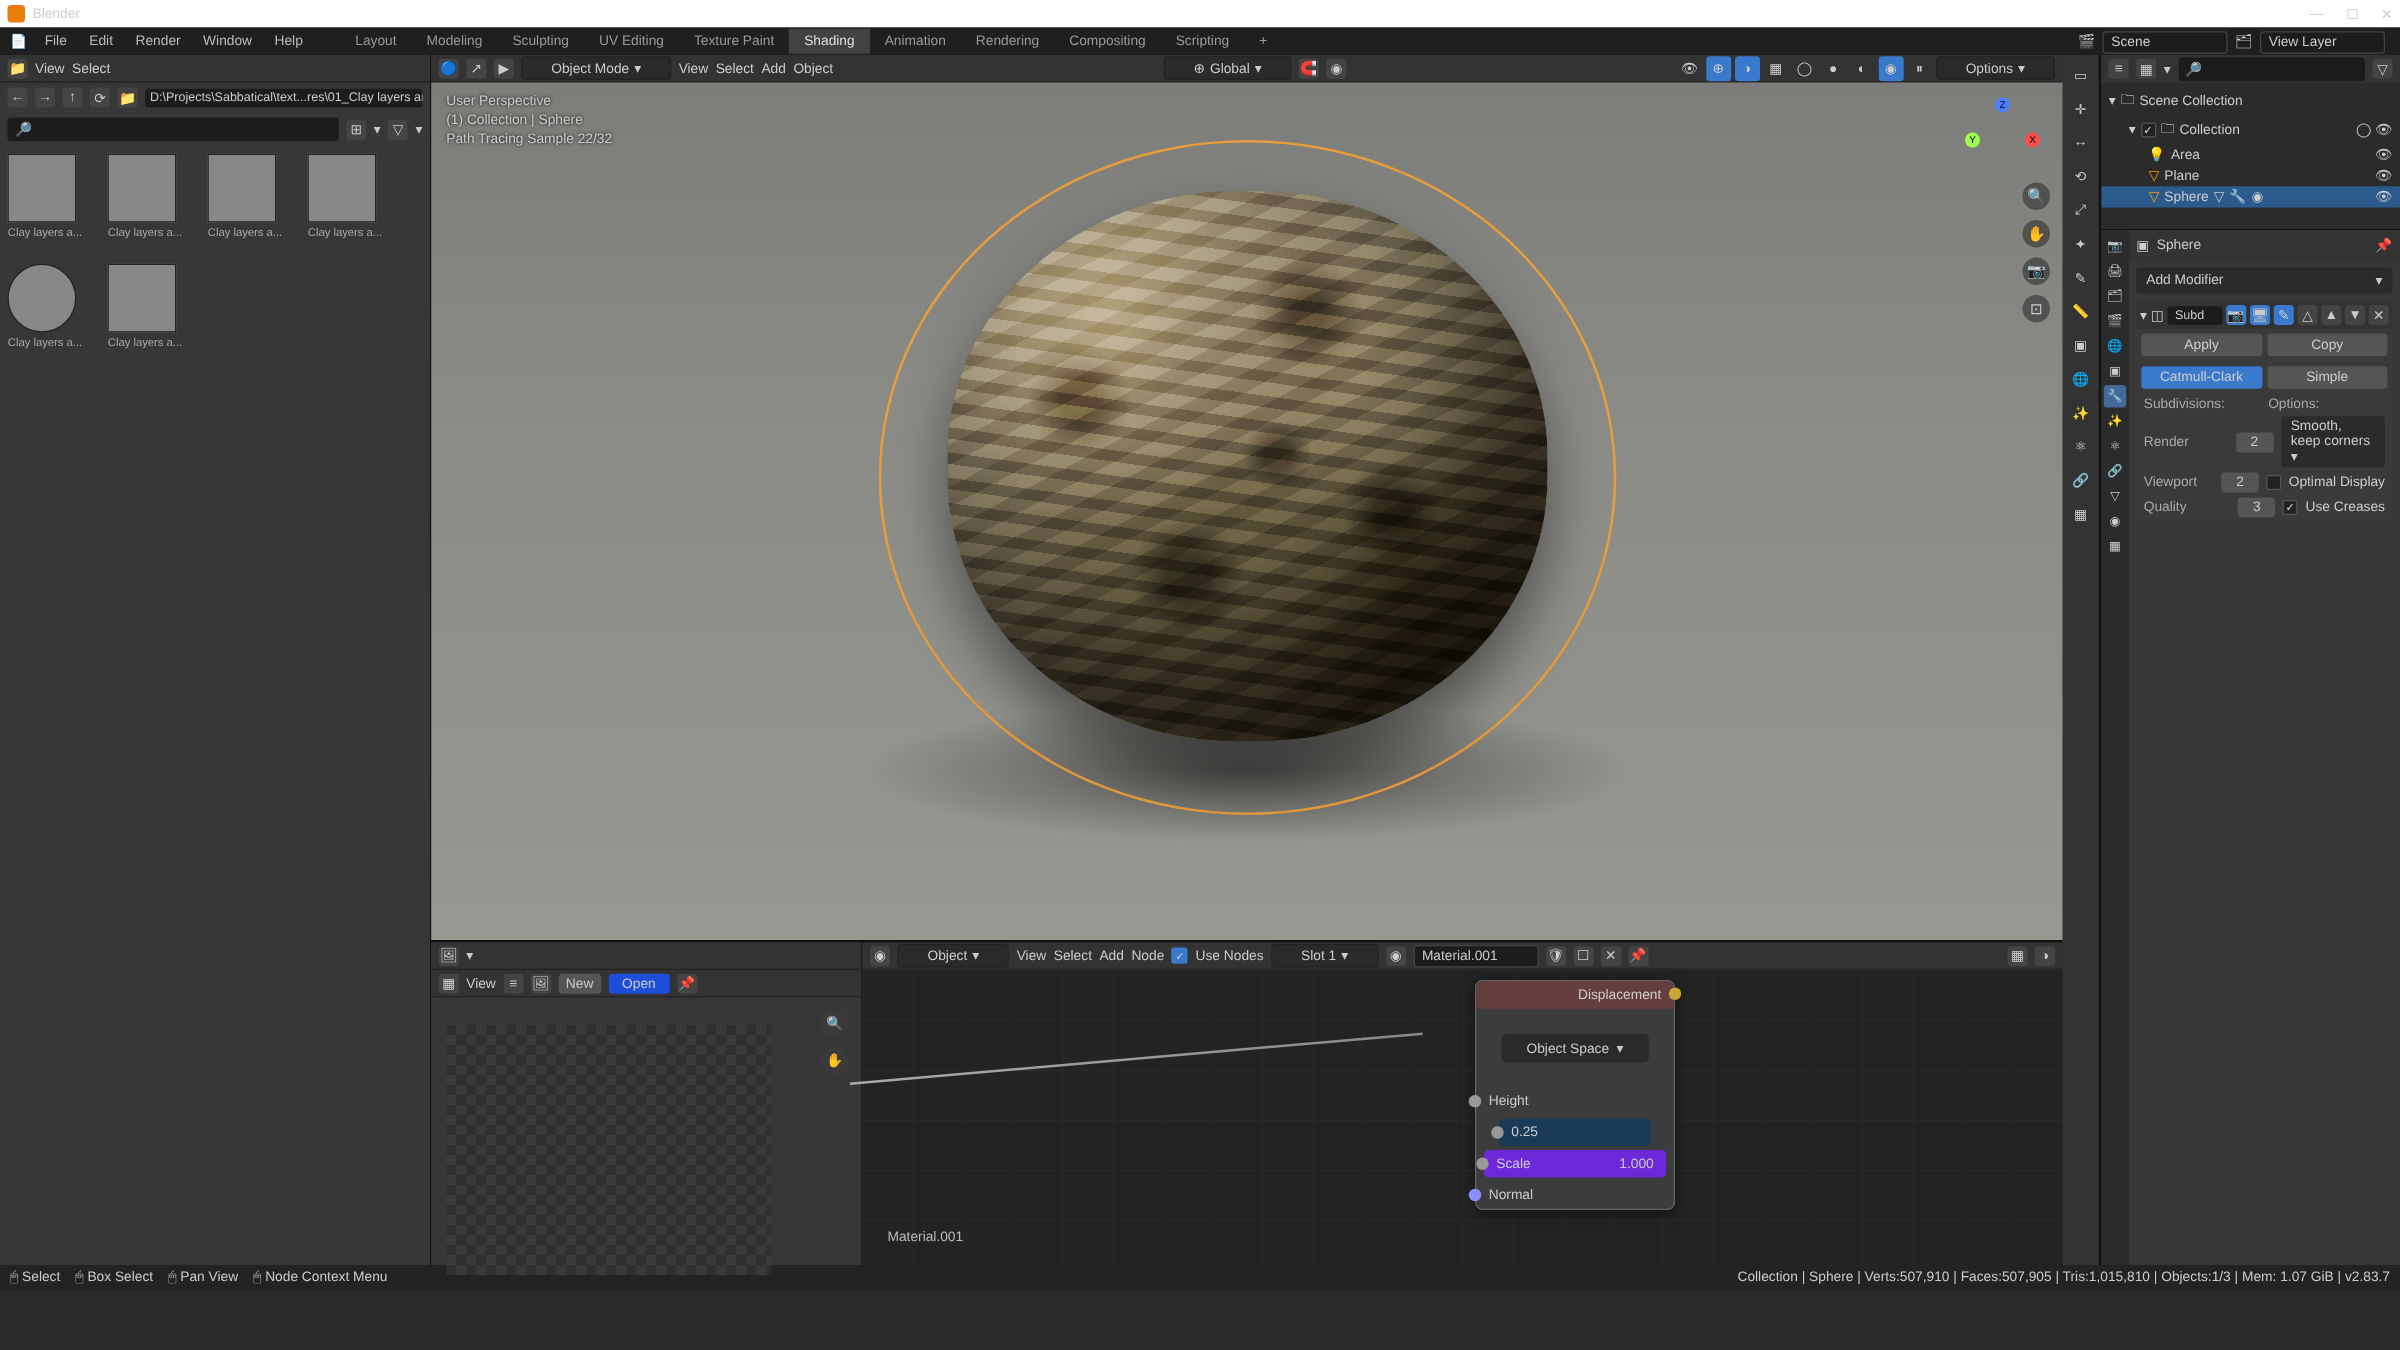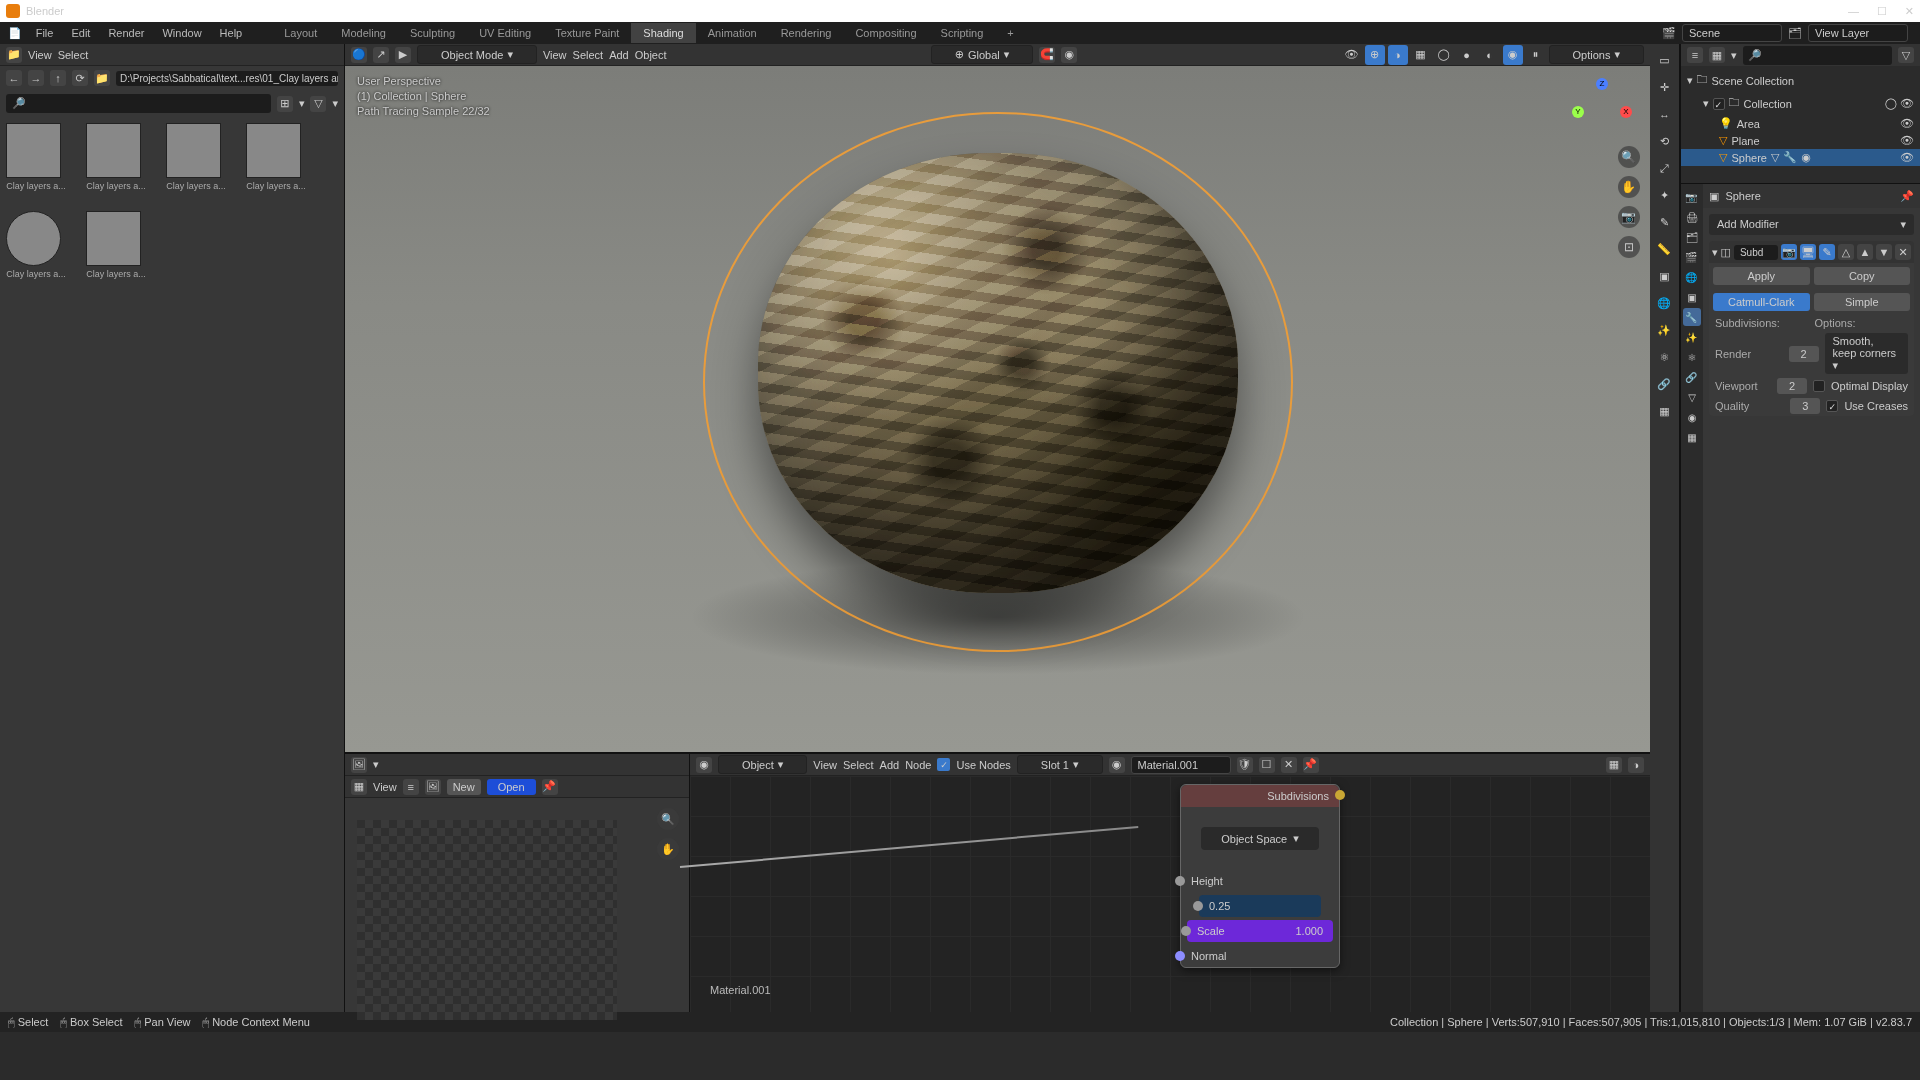--- a/index.html
+++ b/index.html
@@ -2,21 +2,21 @@
 <html><head>
 <meta charset="utf-8">
 <style>
 *{margin:0;padding:0;box-sizing:border-box;font-family:sans-serif;font-size:11px;color:#ccc;user-select:none}
 body{background:#2b2b2b;width:1920px;height:1080px;overflow:hidden}
 .titlebar{height:22px;background:#fff;display:flex;align-items:center;padding:0 6px;color:#000}
 .titlebar .logo{width:14px;height:14px;background:#e87d0d;border-radius:3px;margin-right:6px}
 .titlebar .winctl{margin-left:auto;display:flex;gap:18px;color:#444}
 .menubar{height:22px;background:#1f1f1f;display:flex;align-items:center;padding:0 4px;gap:2px}
 .menubar .mitem{padding:3px 8px;color:#bbb}
-.tabbar{height:19px;background:#333;display:flex;align-items:center;border-bottom:1px solid #111}
+.tabbar{height:19px;background:#333;display:flex;align-items:flex-end;border-bottom:1px solid #111}
 .tabbar .wtab{padding:4px 12px;color:#999}
 .tabbar .wtab.active{background:#424242;color:#ddd}
 .tabbar .right{margin-left:auto;display:flex;align-items:center;gap:6px;padding-right:8px}
 .hdr-input{background:#1c1c1c;border:1px solid #444;border-radius:3px;padding:2px 6px;min-width:100px}
 .main{display:flex;height:968px}
 .browser{width:345px;background:#373737;border-right:1px solid #111;display:flex;flex-direction:column}
 .browser-hdr{height:22px;background:#333;display:flex;align-items:center;gap:6px;padding:0 6px;border-bottom:1px solid #222}
 .ib{width:16px;height:16px;display:flex;align-items:center;justify-content:center;background:#444;border-radius:3px}
 .path{flex:1;background:#1c1c1c;border-radius:3px;padding:2px 4px;font-size:10px;white-space:nowrap;overflow:hidden}
 .search-row{display:flex;align-items:center;gap:6px;padding:4px 6px}
@@ -320,21 +320,21 @@
           <span class="ib">🛡</span>
           <span class="ib">☐</span>
           <span class="ib">✕</span>
           <span class="ib">📌</span>
           <span style="margin-left:auto"></span>
           <span class="ib">▦</span>
           <span class="ib">◑</span>
         </div>
         <div class="ne-canvas">
           <div class="node">
-            <div class="ntitle"><span>Subdivisions</span><span class="nsocket out"></span></div>
+            <div class="ntitle"><span>Displacement</span><span class="nsocket out"></span></div>
             <div class="nrow dd">
                 <span>Object Space</span>
                 <span>▾</span>
               </div>
             <div class="nrow">
                 <span class="nsocket"></span>
                 <span>Height</span>
               </div>
             <div class="nrow edit">
                 <span class="nsocket"></span>

